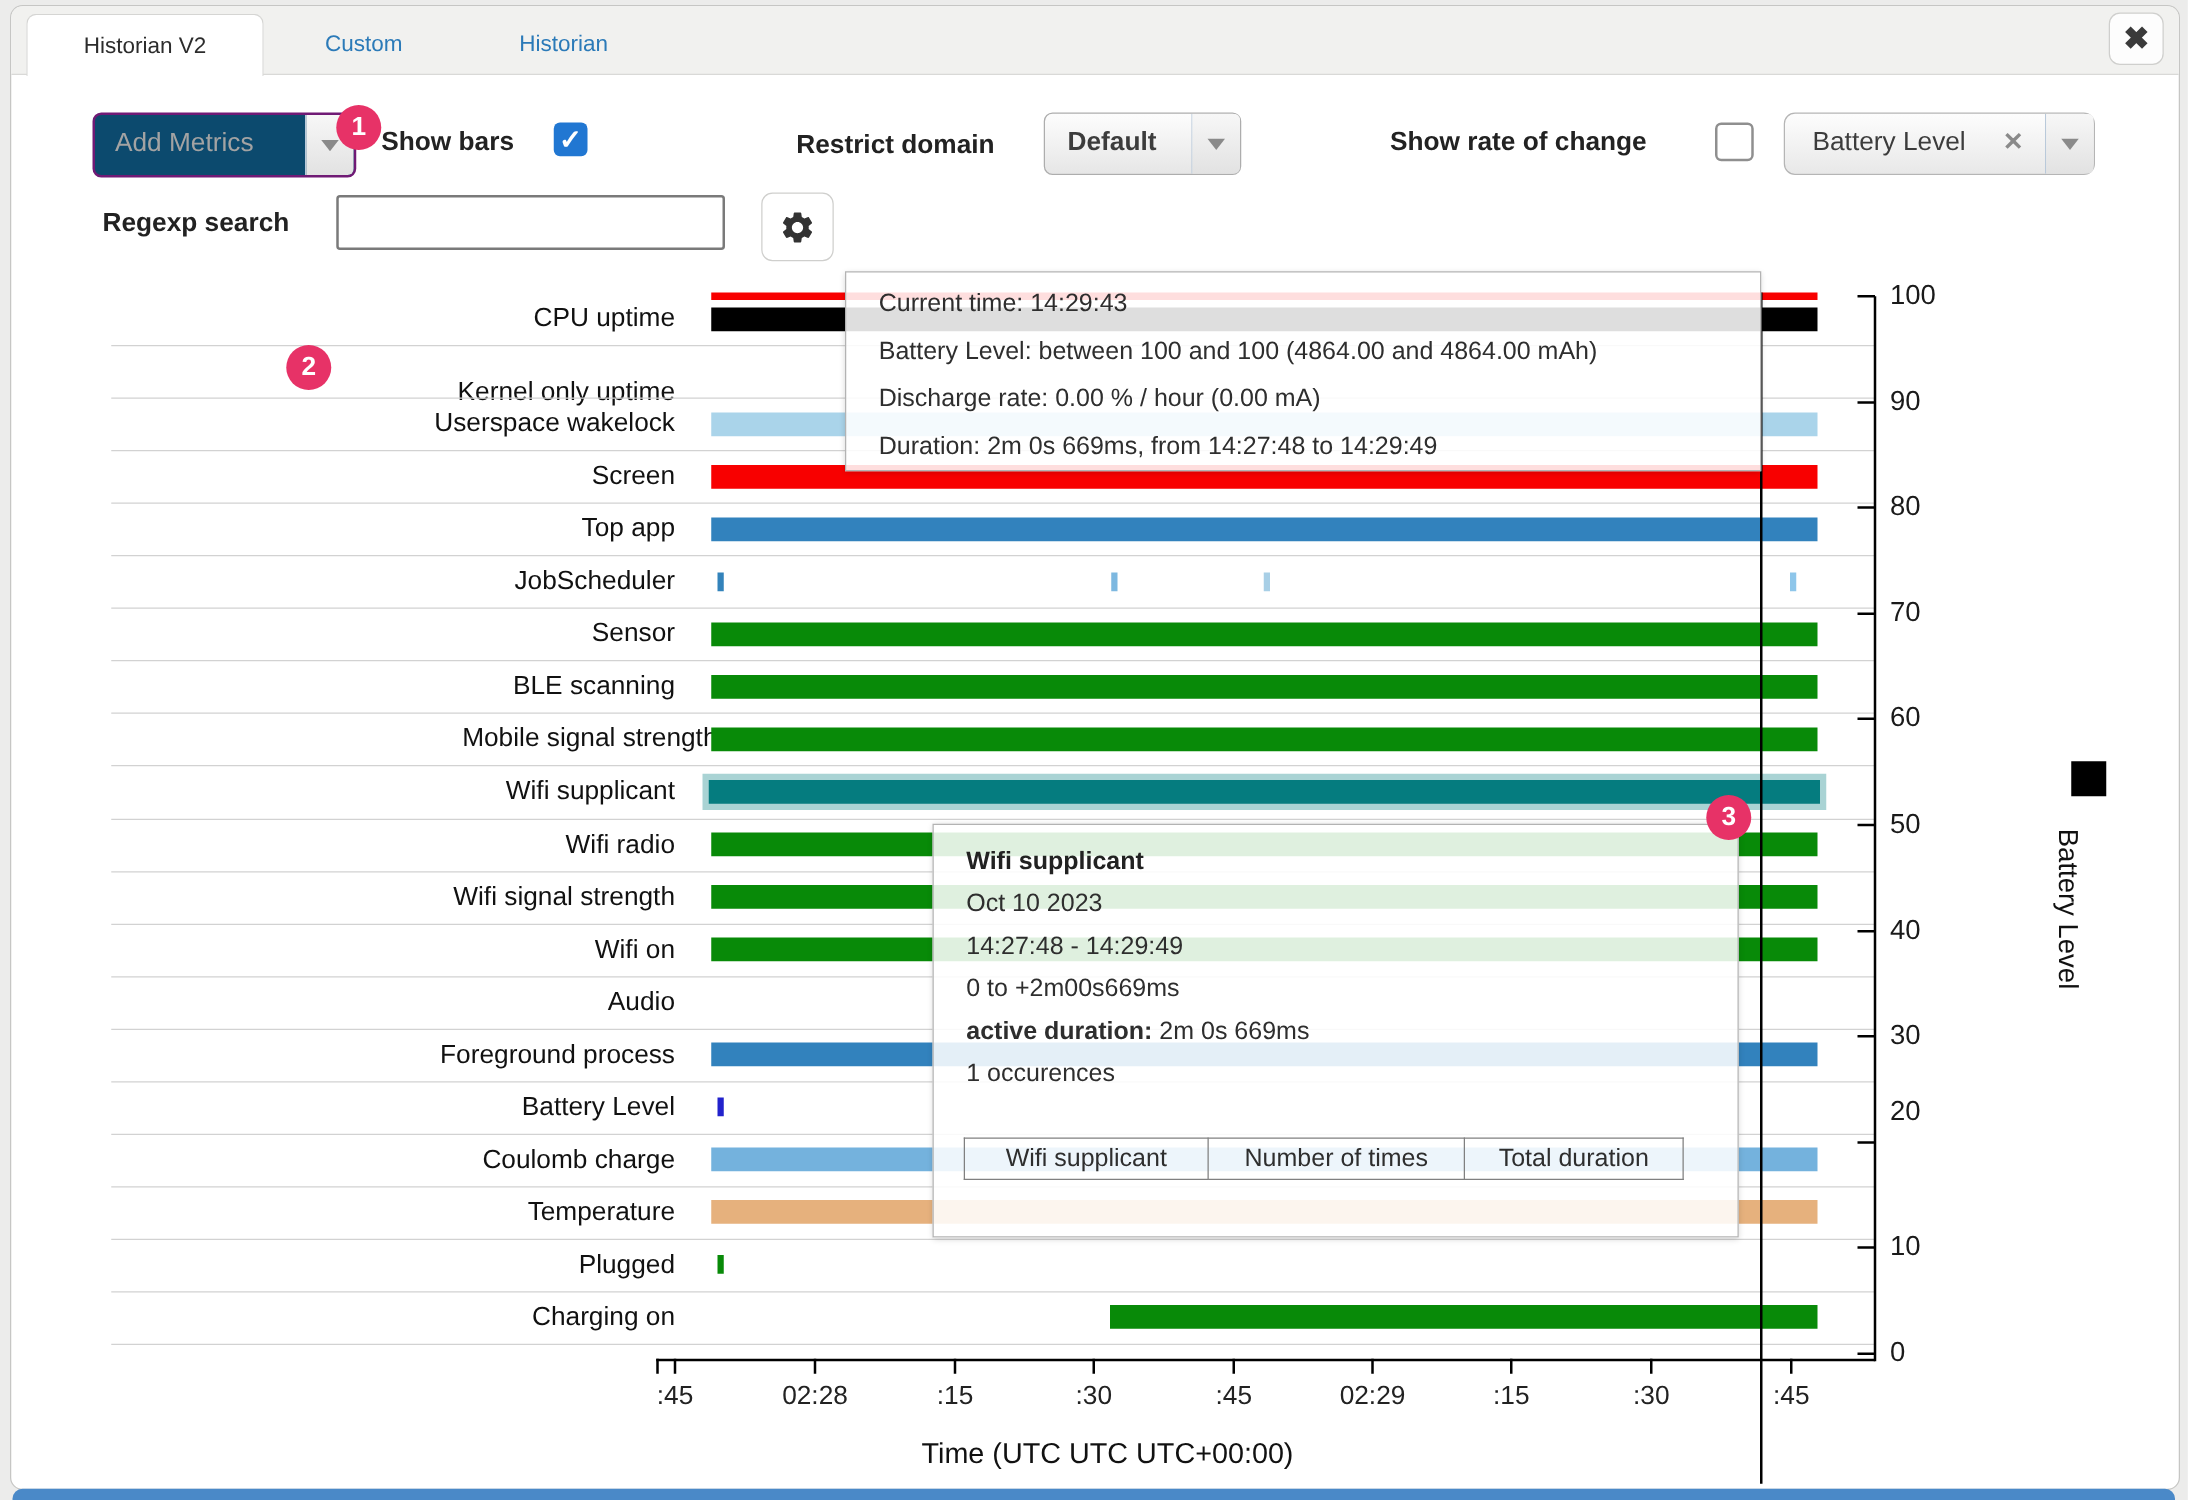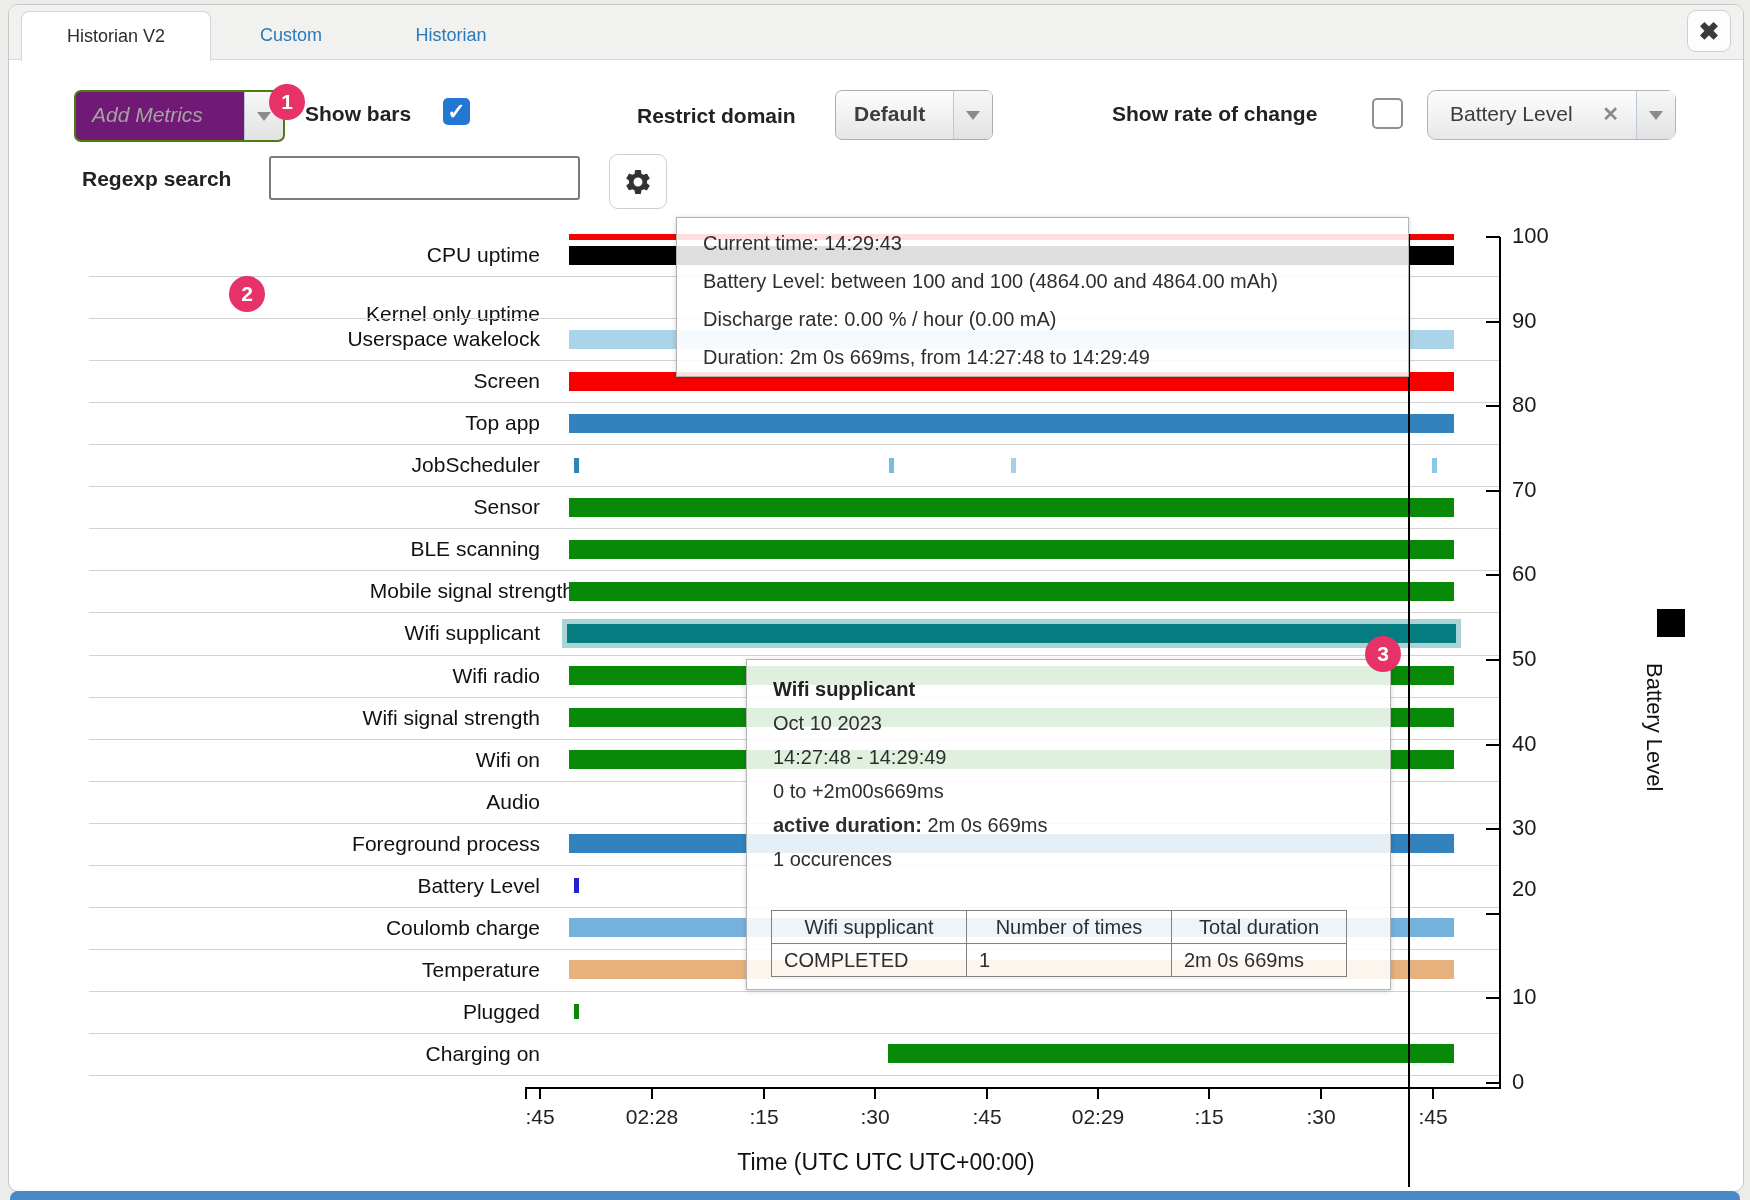--- a/index.html
+++ b/index.html
@@ -10,22 +10,22 @@
   #tabbar{position:absolute;left:0;top:0;width:100%;height:54px;background:#f1f1ef;border-bottom:1px solid #d9d9d7;}
   .tab{position:absolute;top:6px;height:49px;line-height:49px;text-align:center;font-size:18px;color:#2b7ab8;cursor:pointer;}
   .tab.active{left:12px;width:188px;background:#ffffff;border:1px solid #d5d5d3;border-bottom:none;
               border-radius:8px 8px 0 0;color:#2c2c2c;}
   #tab-custom{left:222px;width:120px;}
   #tab-historian{left:372px;width:140px;}
   #close-btn{position:absolute;right:12px;top:5px;width:42px;height:40px;background:#fdfdfd;border:1px solid #cfcfcd;
              border-radius:9px;text-align:center;line-height:40px;font-size:25px;font-weight:bold;color:#3a3a3a;cursor:pointer;}
   
   .blabel{position:absolute;font-size:21px;font-weight:bold;color:#222;white-space:nowrap;}
-  #add-metrics{position:absolute;left:65px;top:85px;width:207px;height:48px;background:#701a75;
-               border:2px solid #4d7c0f;border-radius:7px;font-style:italic;}
+  #add-metrics{position:absolute;left:65px;top:85px;width:207px;height:48px;background:#0c4a6e;
+               border:2px solid #701a75;border-radius:7px;}
   #add-metrics .ph{position:absolute;left:16px;top:0;height:48px;line-height:46px;font-size:21px;color:#a3a3a3;}
   .arrow-seg{position:absolute;right:0;top:0;height:100%;width:38px;background:linear-gradient(#f7f7f7,#e2e2e2);
              border-left:1px solid #b9c9da;border-radius:0 5px 5px 0;}
   .tri{position:absolute;left:50%;top:50%;margin:-4px 0 0 -7px;width:0;height:0;
        border-left:7px solid transparent;border-right:7px solid transparent;border-top:9px solid #8a8a8a;}
   .checkbox-on{position:absolute;width:27px;height:27px;background:#2177d2;border-radius:5px;color:#fff;
                text-align:center;line-height:27px;font-size:22px;font-weight:bold;cursor:pointer;}
   .checkbox-off{position:absolute;width:27px;height:27px;background:#fff;border:2px solid #8f8f8f;border-radius:5px;cursor:pointer;}
   .select{position:absolute;height:48px;background:linear-gradient(#fdfdfd,#e6e6e6);border:1px solid #adadad;border-radius:7px;cursor:pointer;}
   .select .val{position:absolute;left:18px;top:0;height:48px;line-height:46px;font-size:21px;font-weight:bold;color:#3c3c3c;}
@@ -251,25 +251,20 @@
       <div class="tline">0 to +2m00s669ms</div>
       <div class="tline"><b>active duration:</b><span> 2m 0s 669ms</span></div>
       <div class="tline">1 occurences</div>
       <table id="wifi-table">
         <tbody>
             <tr>
           <th class="c0">Wifi supplicant</th>
           <th class="c1">Number of times</th>
           <th class="c2">Total duration</th>
         </tr>
-        <tr>
-          <td>COMPLETED</td>
-          <td>1</td>
-          <td>2m 0s 669ms</td>
-        </tr>
       </tbody>
         </table>
     </div>
 
     <div id="badges">
         <div class="badge" style="left: 260px; top: 79px;">1</div>
         <div class="badge" style="left: 220px; top: 271px;">2</div>
         <div class="badge" style="left: 1356px; top: 631px;">3</div>
       </div>
 

